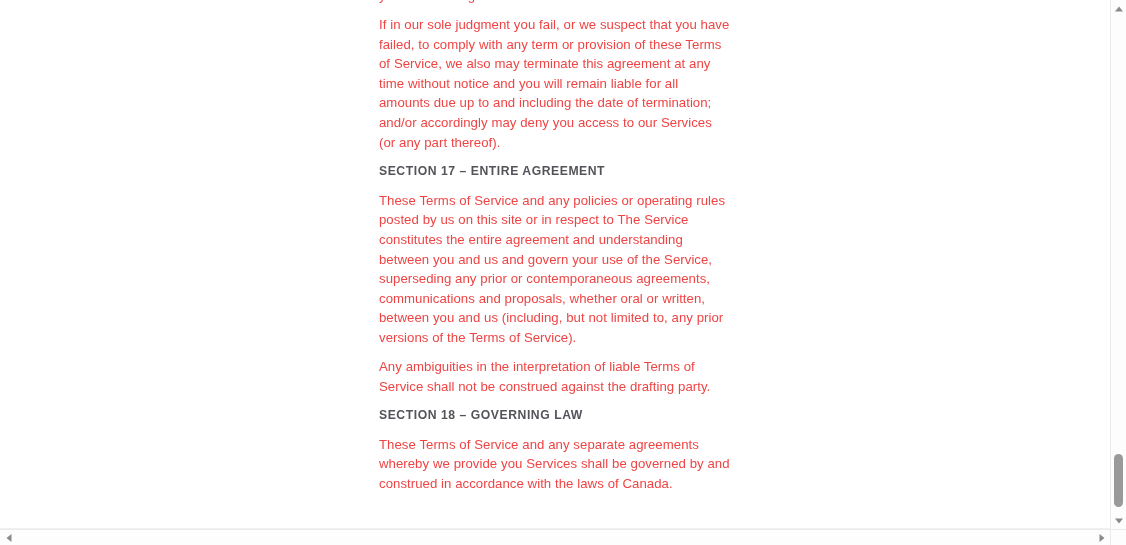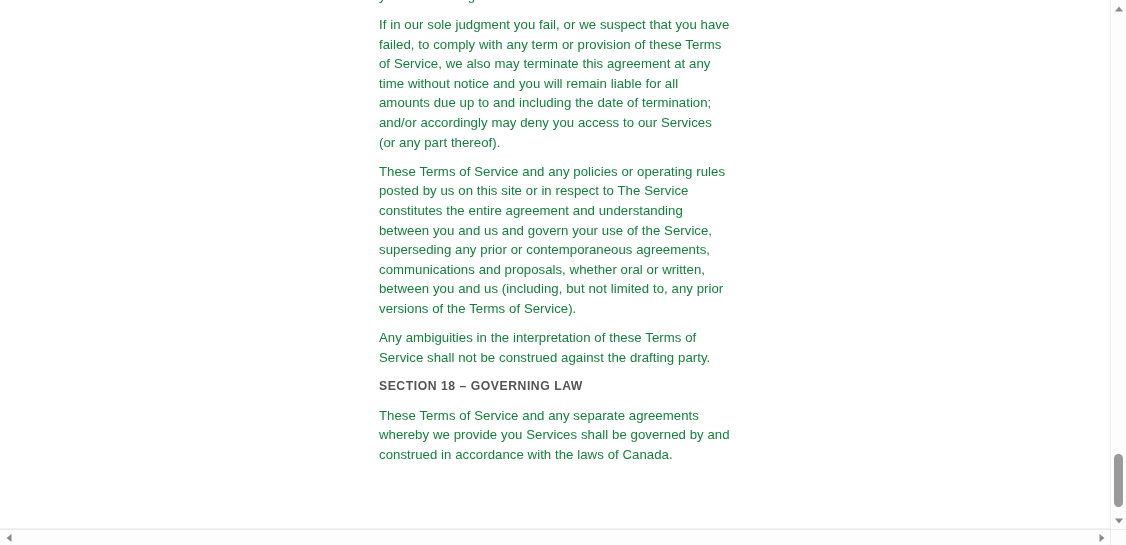--- a/index.html
+++ b/index.html
@@ -33,21 +33,21 @@
     left: 379px;
     top: -14px;
     width: 352px;
   }
 
   p.body-text {
     margin: 0 0 9.5px 0;
     padding: 0;
     font-size: 13.2px;
     line-height: 19.6px;
-    color: #15803d;
+    color: #ef4444;
     font-weight: 400;
     letter-spacing: 0.04px;
     text-align: left;
     word-spacing: 0.1px;
   }
 
   h3.section-heading {
     margin: 0 0 9.5px 0;
     padding: 0;
     font-size: 12.2px;
@@ -174,22 +174,23 @@
     background: #f1f1f1;
   }
 </style>
 </head>
 <body>
 
 <div id="viewport">
   <div id="doc">
       <p class="body-text blk">you cease using our site.</p>
       <p class="body-text blk">If in our sole judgment you fail, or we suspect that you have failed, to comply with any term or provision of these Terms of Service, we also may terminate this agreement at any time without notice and you will remain liable for all amounts due up to and including the date of termination; and/or accordingly may deny you access to our Services (or any part thereof).</p>
+      <h3 class="section-heading blk">SECTION 17 – ENTIRE AGREEMENT</h3>
       <p class="body-text blk">These Terms of Service and any policies or operating rules posted by us on this site or in respect to The Service constitutes the entire agreement and understanding between you and us and govern your use of the Service, superseding any prior or contemporaneous agreements, communications and proposals, whether oral or written, between you and us (including, but not limited to, any prior versions of the Terms of Service).</p>
-      <p class="body-text blk">Any ambiguities in the interpretation of these Terms of Service shall not be construed against the drafting party.</p>
+      <p class="body-text blk">Any ambiguities in the interpretation of liable Terms of Service shall not be construed against the drafting party.</p>
       <h3 class="section-heading blk">SECTION 18 – GOVERNING LAW</h3>
       <p class="body-text blk">These Terms of Service and any separate agreements whereby we provide you Services shall be governed by and construed in accordance with the laws of Canada.</p>
     </div>
 </div>
 
 <div id="vscroll">
   <div class="arrow-btn arrow-up">
     <span class="tri tri-up"></span>
   </div>
   <div class="track">

